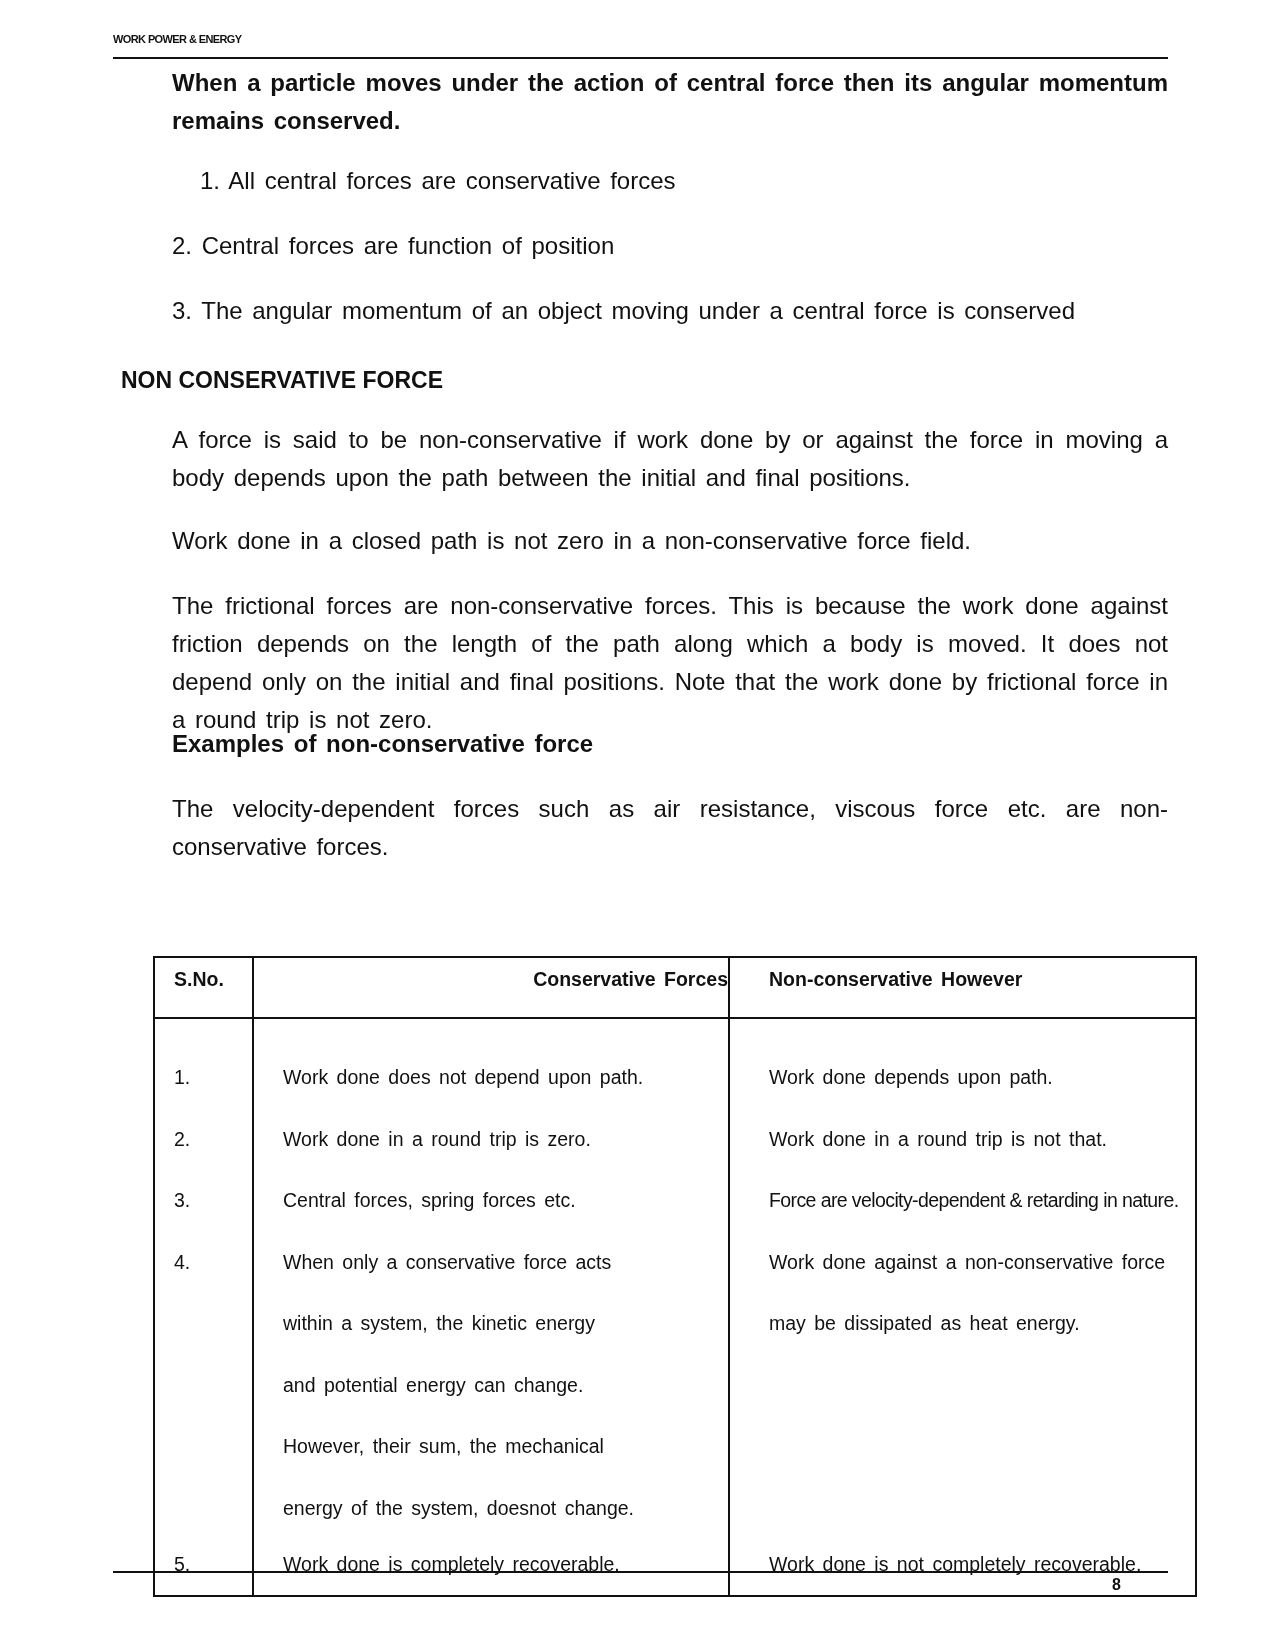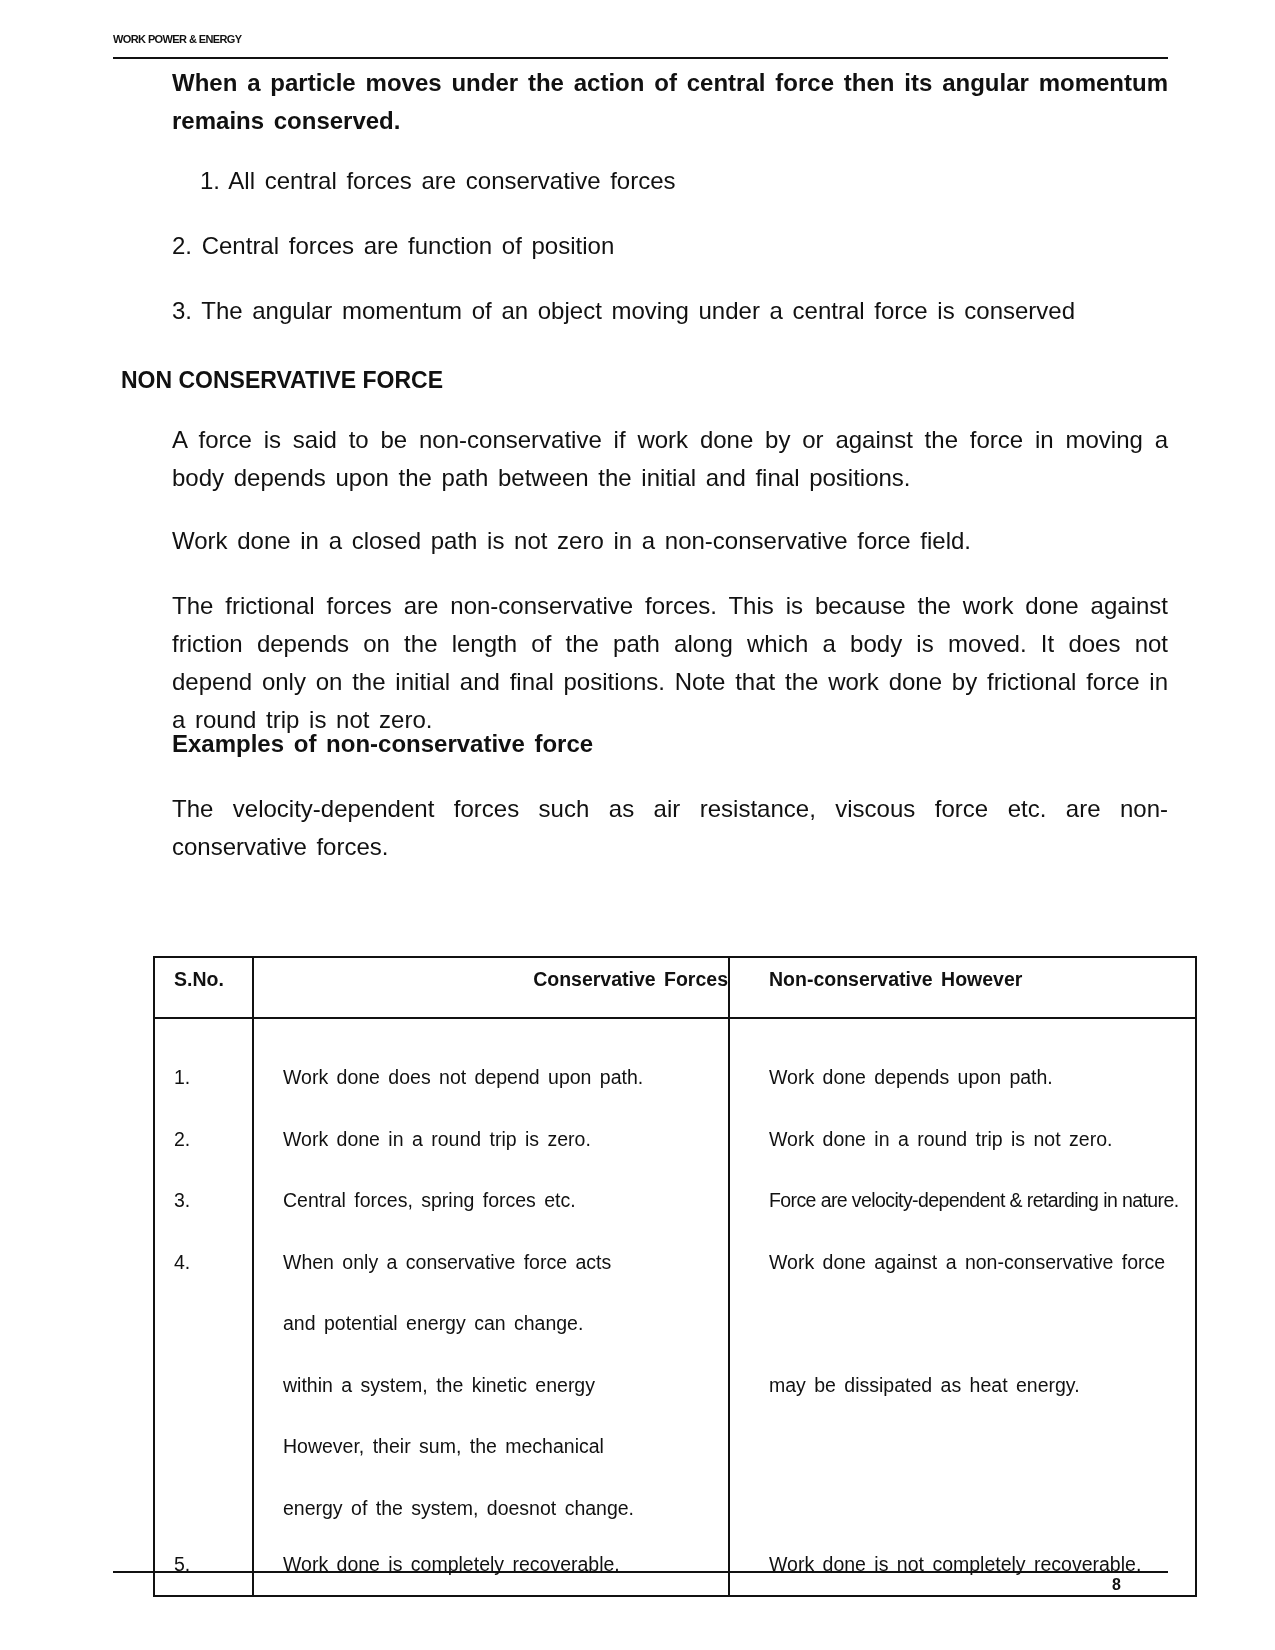--- a/index.html
+++ b/index.html
@@ -62,41 +62,41 @@
   </thead>
   <tbody>
     <tr>
       <td class="col-sno">1.</td>
       <td class="col-cons">Work done does not depend upon path.</td>
       <td class="col-non">Work done depends upon path.</td>
     </tr>
     <tr>
       <td class="col-sno">2.</td>
       <td class="col-cons">Work done in a round trip is zero.</td>
-      <td class="col-non">Work done in a round trip is not zero.</td>
+      <td class="col-non">Work done in a round trip is not that.</td>
     </tr>
     <tr>
       <td class="col-sno">3.</td>
       <td class="col-cons">Central forces, spring forces etc.</td>
       <td class="col-non condensed">Force are velocity-dependent &amp; retarding in nature.</td>
     </tr>
     <tr>
       <td class="col-sno">4.</td>
       <td class="col-cons">When only a conservative force acts</td>
       <td class="col-non">Work done against a non-conservative force</td>
     </tr>
     <tr>
       <td class="col-sno"></td>
-      <td class="col-cons">and potential energy can change.</td>
-      <td class="col-non"></td>
+      <td class="col-cons">within a system, the kinetic energy</td>
+      <td class="col-non">may be dissipated as heat energy.</td>
     </tr>
     <tr>
       <td class="col-sno"></td>
-      <td class="col-cons">within a system, the kinetic energy</td>
-      <td class="col-non">may be dissipated as heat energy.</td>
+      <td class="col-cons">and potential energy can change.</td>
+      <td class="col-non"></td>
     </tr>
     <tr>
       <td class="col-sno"></td>
       <td class="col-cons">However, their sum, the mechanical</td>
       <td class="col-non"></td>
     </tr>
     <tr>
       <td class="col-sno"></td>
       <td class="col-cons">energy of the system, doesnot change.</td>
       <td class="col-non"></td>

